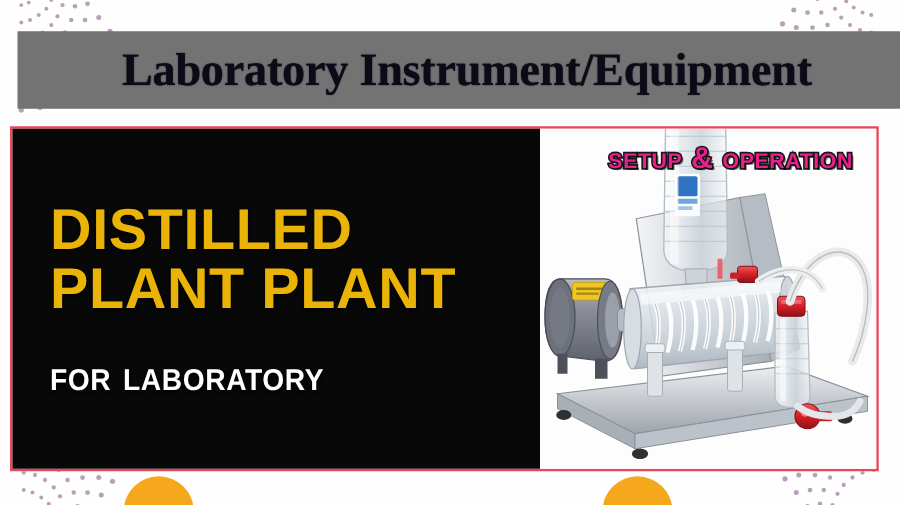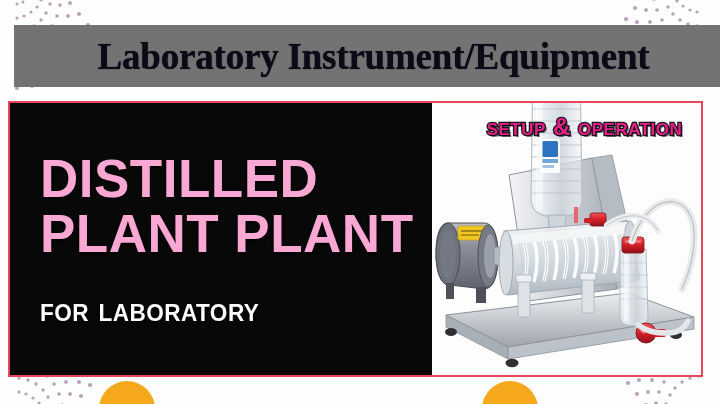--- a/index.html
+++ b/index.html
@@ -61,24 +61,24 @@
     width:422px;
     height:100%;
     background:#080808;
     display:flex;
     flex-direction:column;
     justify-content:center;
     padding:0 14px 0 30px;
     overflow:hidden;
   }
   .headline {
-    color:#f9a8d4;
+    color:#eab308;
     font-family:"Liberation Sans", sans-serif;
     font-weight:700;
-    font-size:53px;
+    font-size:46px;
     line-height:1.03;
     letter-spacing:0.5px;
     text-shadow:0 2px 3px rgba(0,0,0,.85);
   }
   .headline .l1 { display:block; }
   .headline .l2 { display:block; }
   .subline {
     margin-top:30px;
     color:#ffffff;
     font-family:"Liberation Sans Narrow","Liberation Sans", sans-serif;

